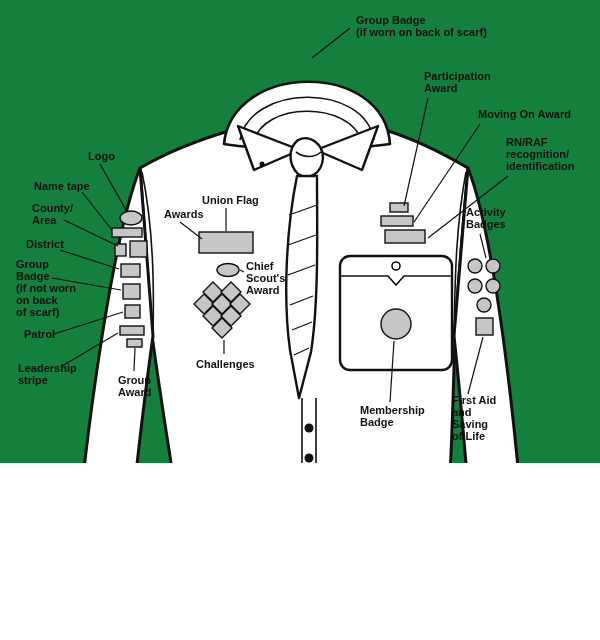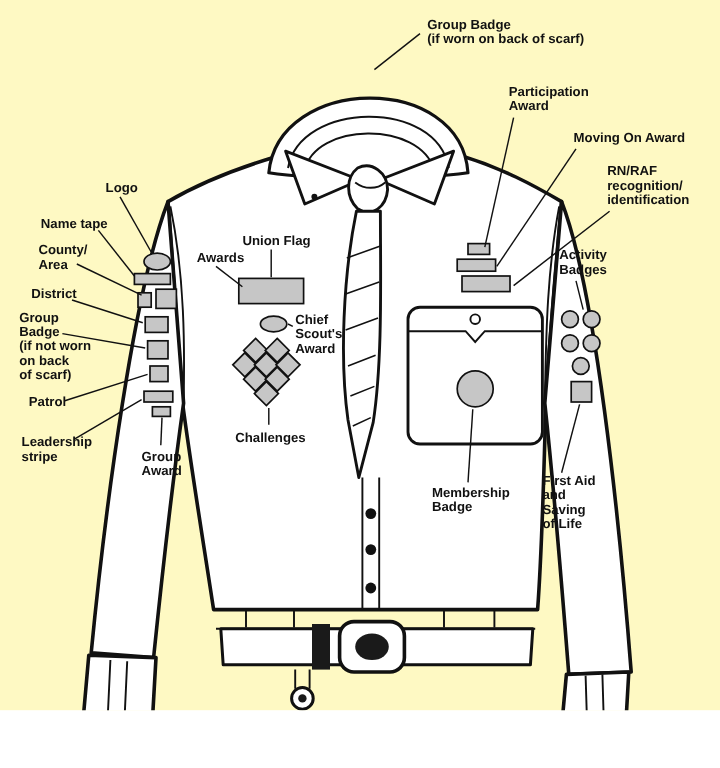--- a/index.html
+++ b/index.html
@@ -1,16 +1,16 @@
 <!DOCTYPE html>
 <html><head>
 <meta charset="utf-8">
 <style>
   html,body{margin:0;padding:0;background:#fff;}
-  .page{width:600px;height:592px;background:#fef9c3;position:relative;overflow:hidden;}
+  .page{width:600px;height:463px;background:#15803d;position:relative;overflow:hidden;}
   svg{display:block;}
   .lbl text{font:bold 11px "Liberation Sans", sans-serif;fill:#111;}
   .outline{fill:#fff;stroke:#111;stroke-width:3;stroke-linejoin:round;}
   .detail{fill:none;stroke:#111;stroke-width:1.6;}
   .badge{fill:#c6c6c6;stroke:#111;stroke-width:1.4;}
   .ptr{stroke:#111;stroke-width:1.2;fill:none;}
 </style>
 </head>
 <body>
 

